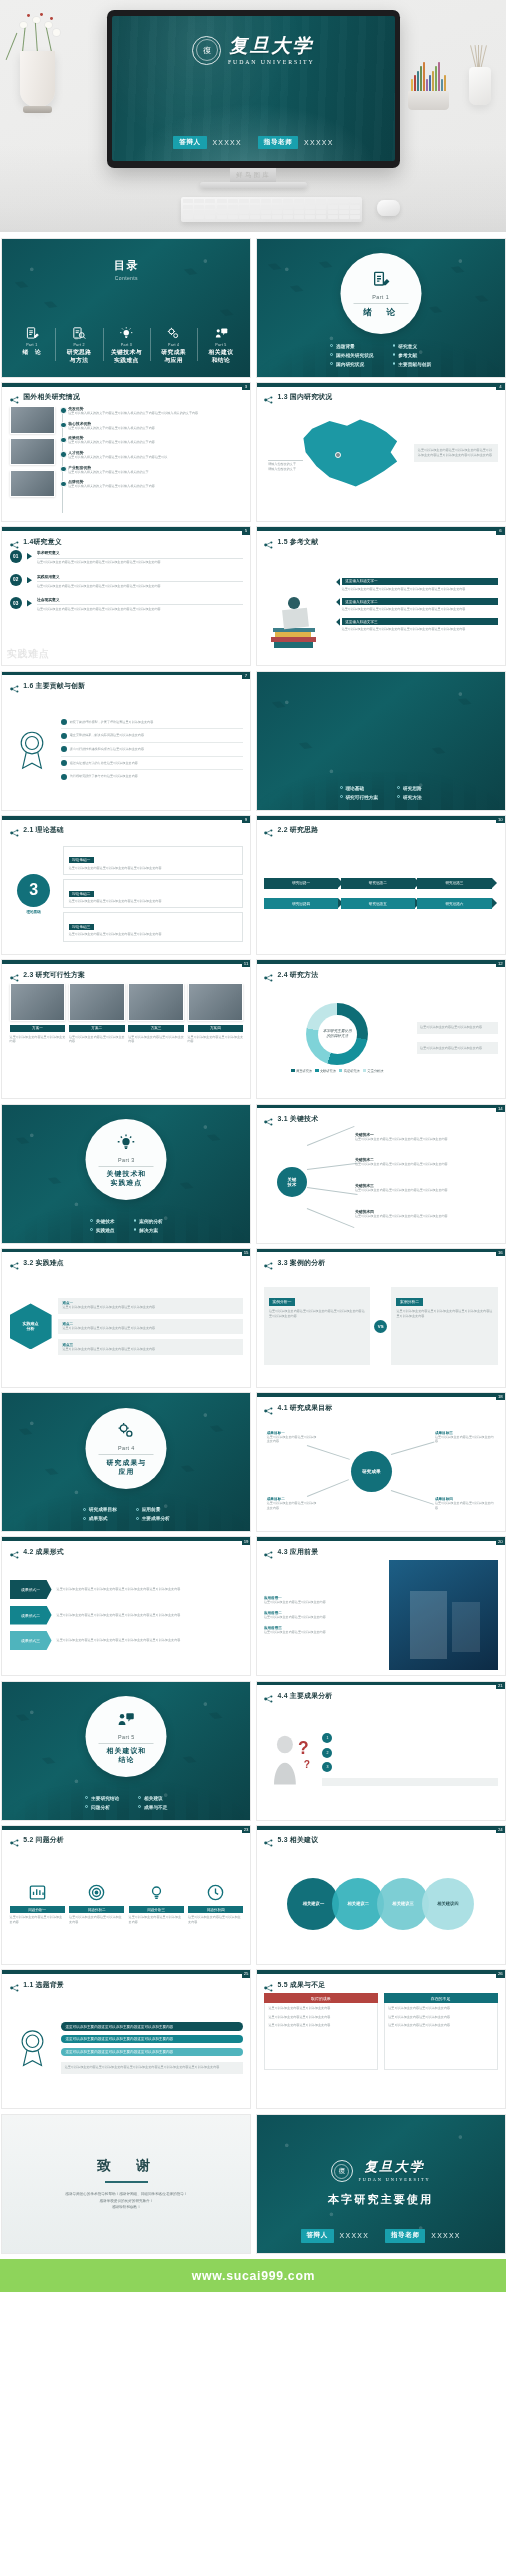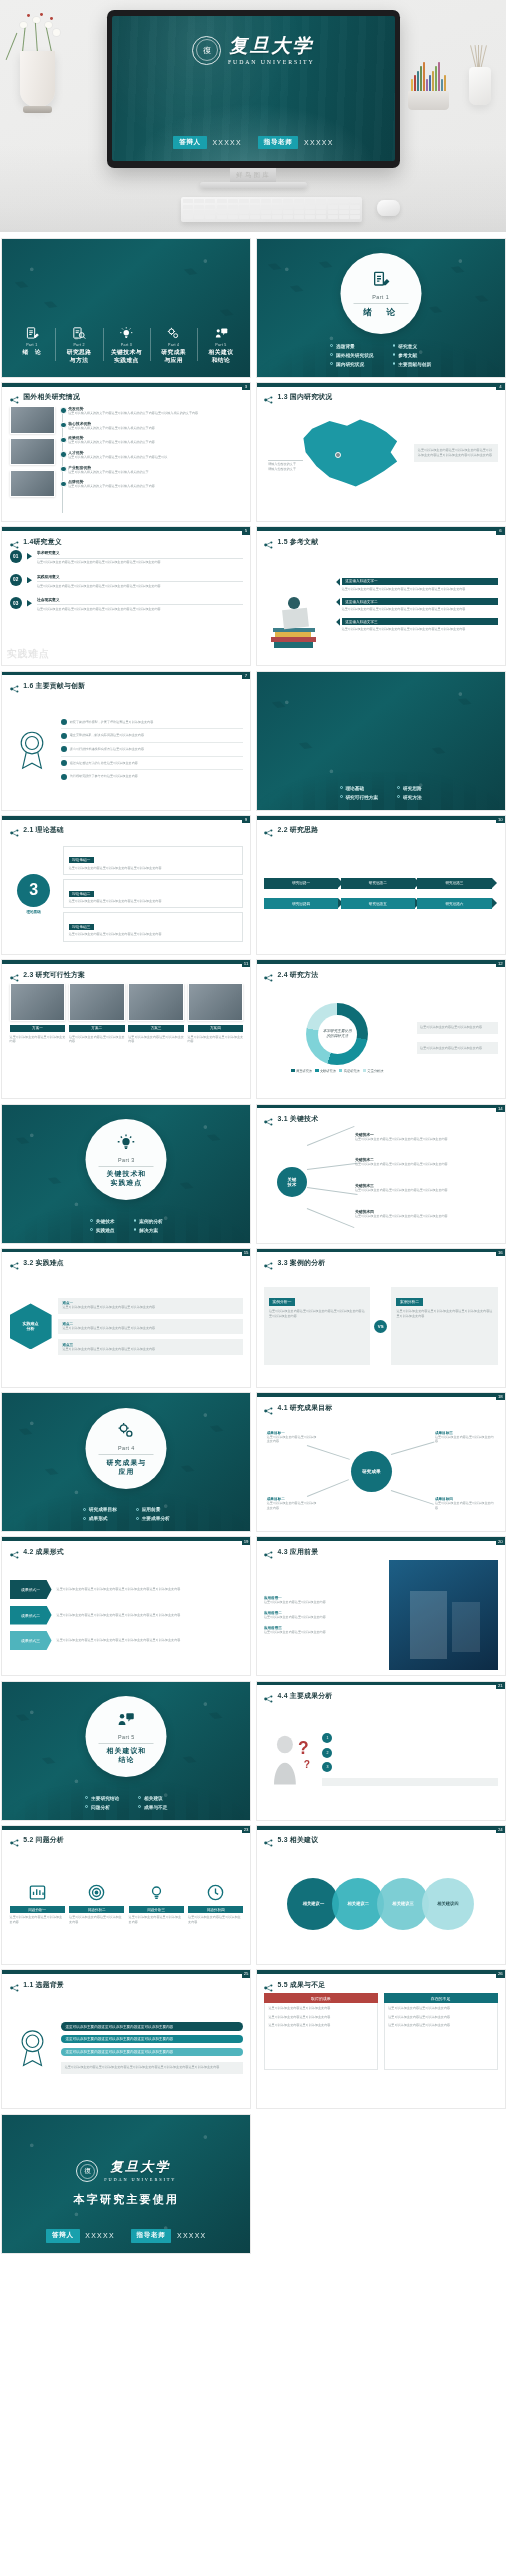--- a/index.html
+++ b/index.html
@@ -341,20 +341,24 @@
 
   <div class="grid">
 
     <div class="slide s-dark">
       <div class="caps">
         <i style="left:11.6px;top:42px;"></i>
           <i style="left:41px;top:62px;"></i>
         <i style="left:181px;top:29px;"></i>
           <i style="left:217px;top:70px;"></i>
       </div>
+      <div class="contents-head">
+        <div class="contents-cn">目录</div>
+        <div class="contents-en">Contents</div>
+      </div>
       <div class="contents-row">
         <div class="contents-col">
           <div class="c-ico">
             <svg width="14.5" height="14.5" viewBox="0 0 24 24" fill="none" stroke="#fff" stroke-width="1.6">
                 <rect x="4" y="3" width="12" height="17" rx="1"></rect>
                 <path d="M7 8h6M7 11h6M7 14h4"></path>
                 <path d="M16 17l4-4 2 2-4 4h-2z" fill="#fff"></path>
               </svg>
           </div>
           <div class="c-part">Part 1</div>
@@ -1404,20 +1408,30 @@
           <div style="background:#12707a;color:#fff;font-size:3.9px;padding:2.2px 4.3px;text-align:center;">存在的不足</div>
           <div style="border:0.7px solid #e3e7e8;border-top:none;padding:3.6px;min-height:67px;">
             <div class="para" style="margin-bottom:3.6px;">这里可以添加主要内容这里可以添加主要内容</div>
             <div class="para" style="margin-bottom:3.6px;">这里可以添加主要内容这里可以添加主要内容</div>
             <div class="para">这里可以添加主要内容这里可以添加主要内容</div>
           </div>
         </div>
       </div>
     </div>
 
+    <div class="slide s-light">
+      <div style="position:absolute;left:0;top:0;width:100%;height:100%;background:linear-gradient(180deg,#f4f6f6,#e9eeee);"></div>
+      <div style="position:absolute;left:0;top:0;width:100%;height:100%;display:flex;flex-direction:column;align-items:center;justify-content:center;padding:0 29px;text-align:center;">
+        <div class="thanks-cn">致　谢</div>
+        <div style="width:43px;height:1.4px;background:#2a6a70;margin:6.5px 0 8.7px;"></div>
+        <div class="para" style="color:#6d7a7c;font-size:3.6px;line-height:1.8;">感谢导师悉心的学术指导和帮助！感谢评阅组、同组同学和各位老师的指导！</div>
+        <div class="para" style="color:#6d7a7c;font-size:3.6px;line-height:1.8;">感谢学校提供的良好的研究条件！</div>
+        <div class="para" style="color:#6d7a7c;font-size:3.6px;line-height:1.8;">感谢聆听和赐教！</div>
+      </div>
+    </div>
 
     <div class="slide s-dark">
       <div style="position:absolute;left:0;top:0;width:100%;height:100%;display:flex;flex-direction:column;align-items:center;justify-content:center;">
         <div style="display:flex;align-items:center;gap:5.8px;margin-bottom:10px;">
           <div class="crest-seal" style="width:22px;height:22px;">
               <span style="font-size:6.5px;">復</span>
             </div>
           <div class="crest-names">
             <div class="crest-cn" style="font-size:13px;">复旦大学</div>
             <div class="crest-en" style="font-size:4.3px;">FUDAN UNIVERSITY</div>
@@ -1433,17 +1447,20 @@
         <div class="field">
           <span class="field-label">指导老师</span>
           <span class="field-value">XXXXX</span>
         </div>
       </div>
     </div>
 
   </div>
 
   <div class="promo">
+    <div class="promo-bottom">
+      <span>www.sucai999.com</span>
+    </div>
     <div class="promo-pad"></div>
   </div>
 
 </div>
 
 
 </body></html>

